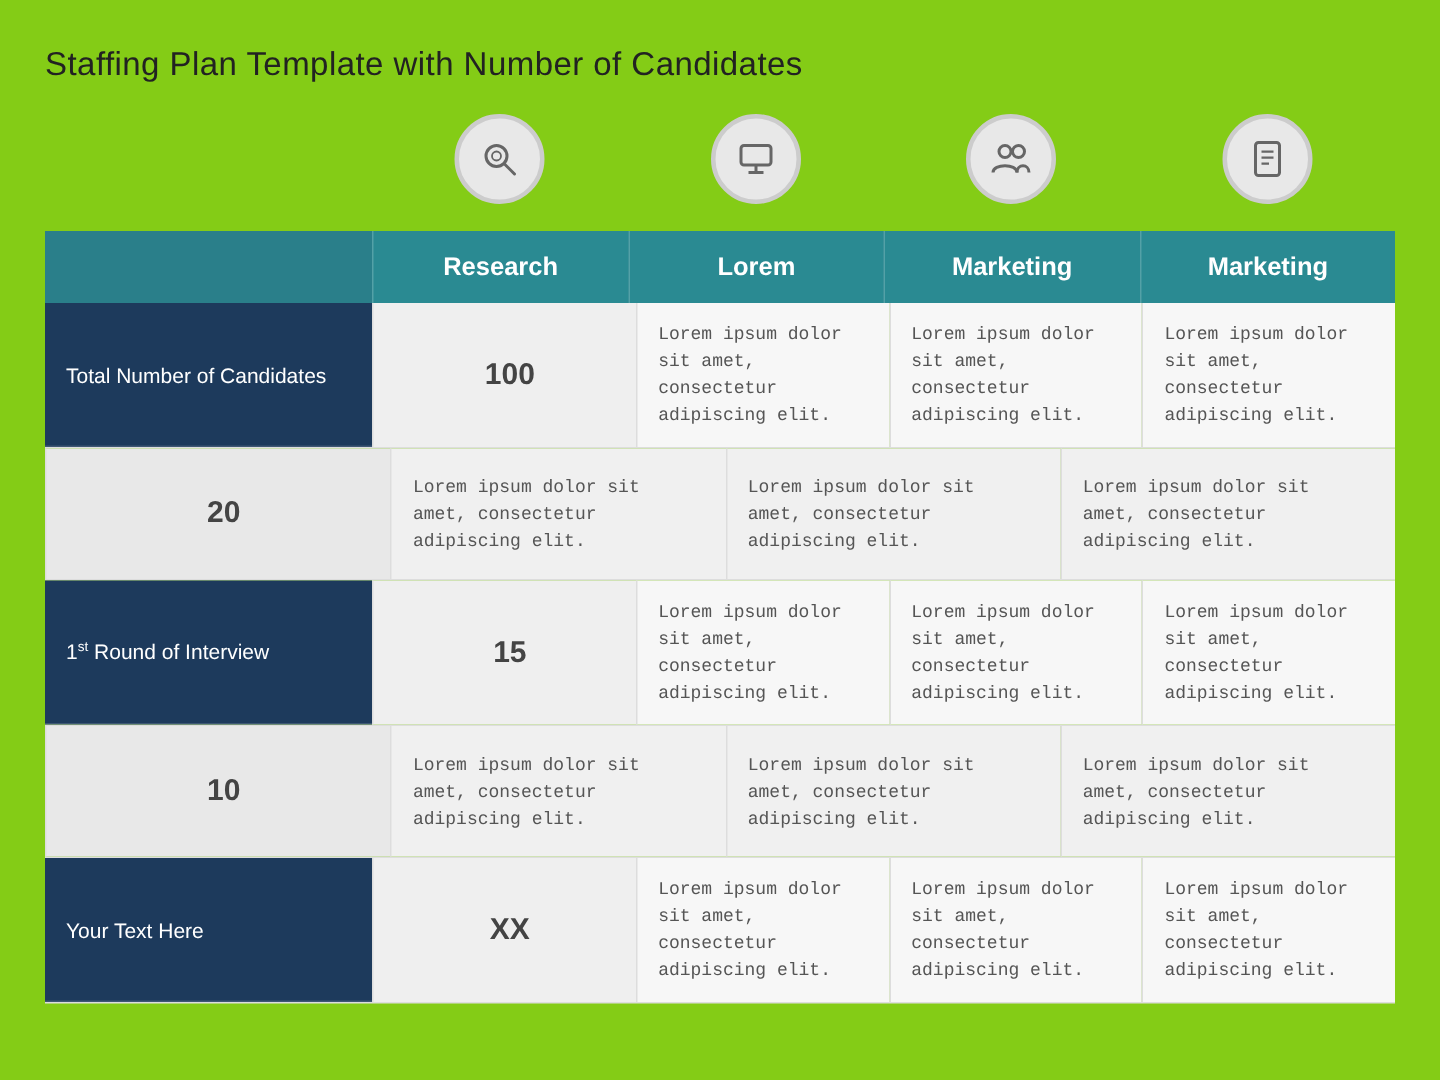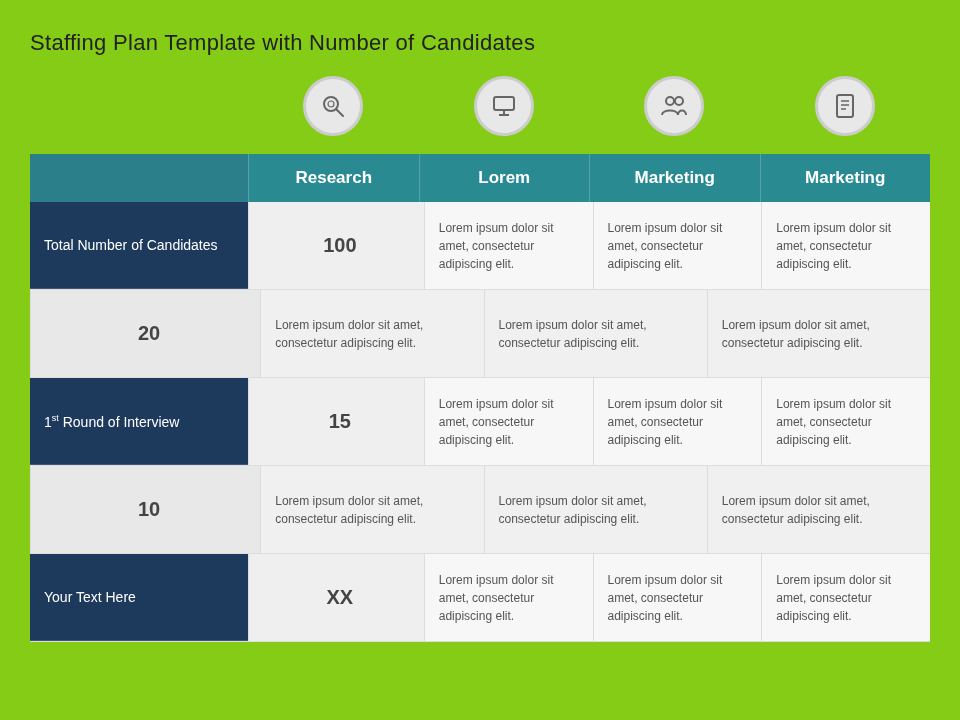--- a/index.html
+++ b/index.html
@@ -108,20 +108,21 @@
       font-size: 20px;
       font-weight: 700;
       color: #444444;
       background: #eeeeee;
       padding-left: 21px;
     }
     .data-cell.text-content {
       font-size: 12px;
       color: #555555;
       line-height: 1.5;
+      font-family: Liberation Mono, monospace;
     }
     
     .data-row:nth-child(even) .data-cell {
       background: #f0f0f0;
     }
     .data-row:nth-child(odd) .data-cell {
       background: #f7f7f7;
     }
     .data-row:nth-child(even) .data-cell.number {
       background: #e8e8e8;

